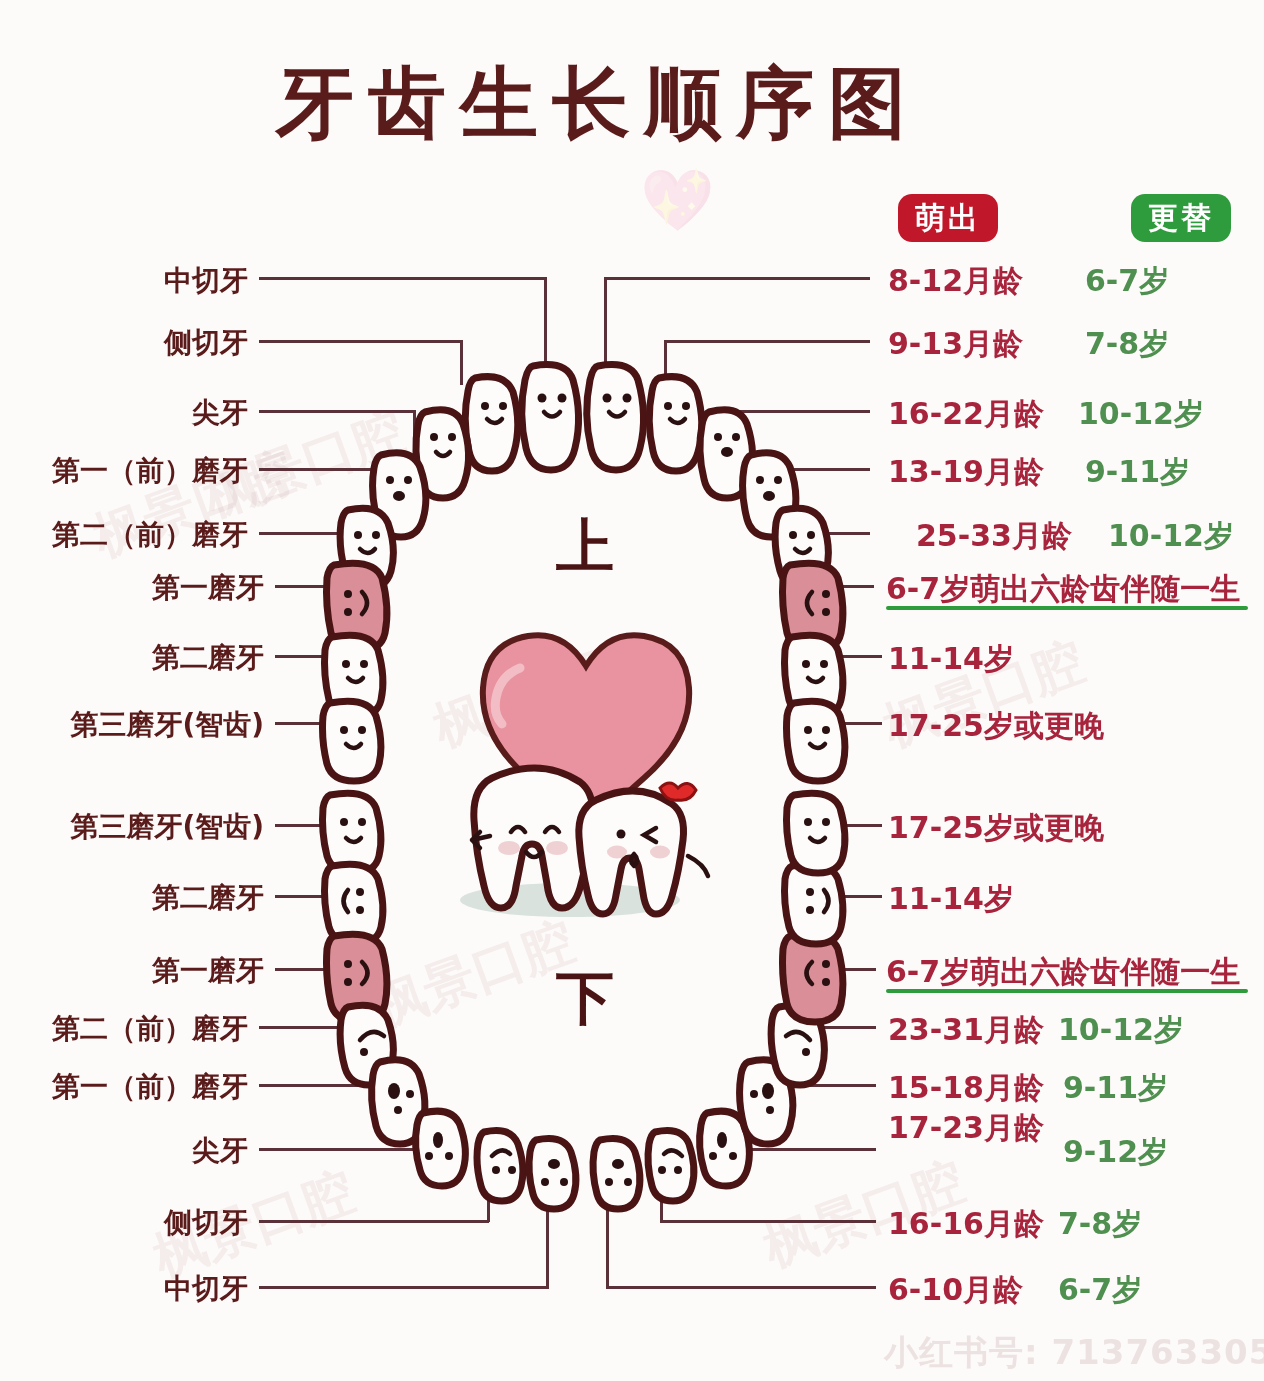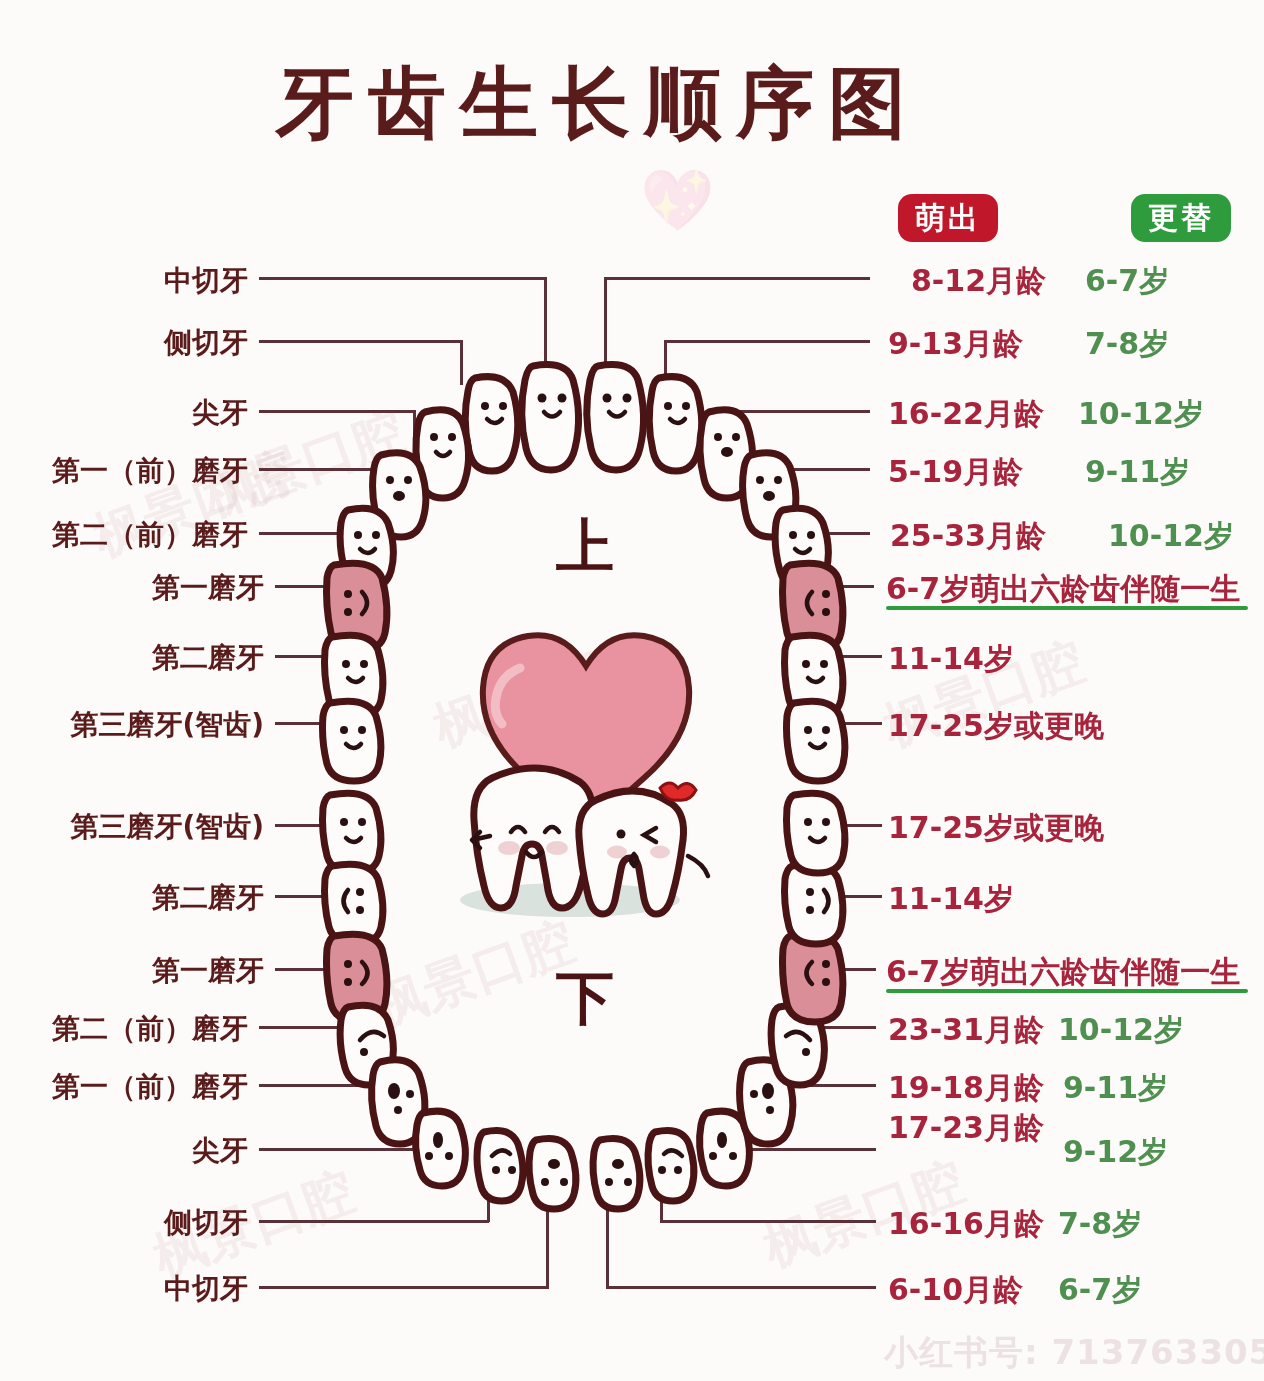--- a/index.html
+++ b/index.html
@@ -459,36 +459,36 @@
 
   <div class="lbl" style="left:0;top:808px;width:264px;">第三磨牙(智齿)</div>
   <div class="lbl" style="left:0;top:879px;width:264px;">第二磨牙</div>
   <div class="lbl" style="left:0;top:952px;width:264px;">第一磨牙</div>
   <div class="lbl" style="left:0;top:1010px;width:248px;">第二（前）磨牙</div>
   <div class="lbl" style="left:0;top:1068px;width:248px;">第一（前）磨牙</div>
   <div class="lbl" style="left:0;top:1132px;width:248px;">尖牙</div>
   <div class="lbl" style="left:0;top:1204px;width:248px;">侧切牙</div>
   <div class="lbl" style="left:0;top:1270px;width:248px;">中切牙</div>
 
-  <div class="val-erupt" style="left:888px;top:261px;margin-left:23px;">8-12月龄</div>
+  <div class="val-erupt" style="left:888px;top:261px;">8-12月龄</div>
   <div class="val-erupt" style="left:888px;top:324px;">9-13月龄</div>
   <div class="val-erupt" style="left:888px;top:394px;">16-22月龄</div>
-  <div class="val-erupt" style="left:888px;top:452px;">5-19月龄</div>
-  <div class="val-erupt" style="left:890px;top:516px;">25-33月龄</div>
+  <div class="val-erupt" style="left:888px;top:452px;">13-19月龄</div>
+  <div class="val-erupt" style="left:916px;top:516px;">25-33月龄</div>
   <div class="val-erupt wide" style="left:886px;top:569px;">6-7岁萌出六龄齿伴随一生</div>
   <div class="ul-green" style="left:886px;top:606px;width:362px;"></div>
   <div class="val-erupt" style="left:888px;top:639px;">11-14岁</div>
   <div class="val-erupt" style="left:888px;top:706px;">17-25岁或更晚</div>
 
   <div class="val-erupt" style="left:888px;top:808px;">17-25岁或更晚</div>
   <div class="val-erupt" style="left:888px;top:879px;">11-14岁</div>
   <div class="val-erupt wide" style="left:886px;top:952px;">6-7岁萌出六龄齿伴随一生</div>
   <div class="ul-green" style="left:886px;top:989px;width:362px;"></div>
   <div class="val-erupt" style="left:888px;top:1010px;text-align:center;">23-31月龄</div>
-  <div class="val-erupt" style="left:888px;top:1068px;">19-18月龄</div>
+  <div class="val-erupt" style="left:888px;top:1068px;">15-18月龄</div>
   <div class="val-erupt" style="left:888px;top:1108px;">17-23月龄</div>
   <div class="val-erupt" style="left:888px;top:1204px;">16-16月龄</div>
   <div class="val-erupt" style="left:888px;top:1270px;">6-10月龄</div>
 
   <div class="val-replace" style="left:1085px;top:261px;">6-7岁</div>
   <div class="val-replace" style="left:1085px;top:324px;">7-8岁</div>
   <div class="val-replace" style="left:1078px;top:394px;">10-12岁</div>
   <div class="val-replace" style="left:1085px;top:452px;">9-11岁</div>
   <div class="val-replace" style="left:1108px;top:516px;">10-12岁</div>
 

